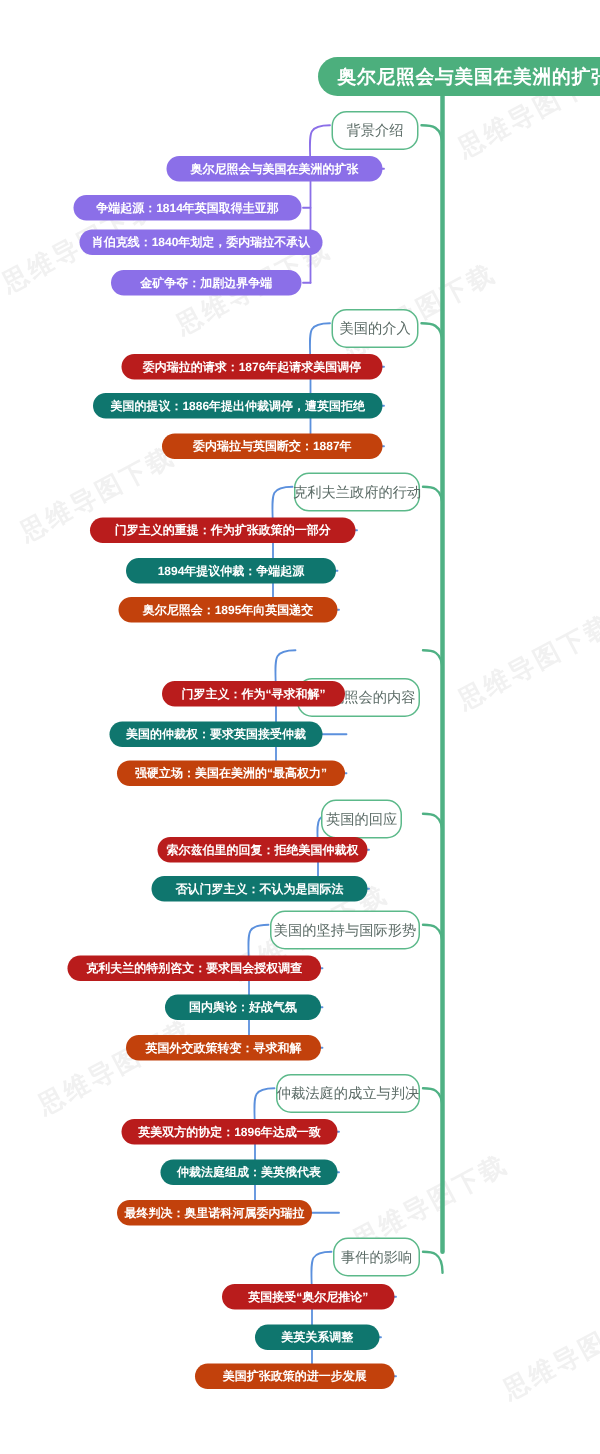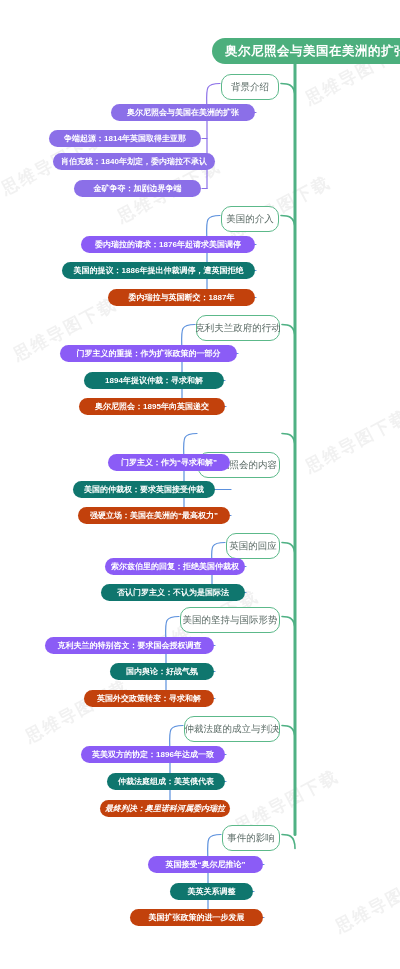--- a/index.html
+++ b/index.html
@@ -74,21 +74,21 @@
     padding: 0 9px;
     display: flex;
     align-items: center;
     border-radius: 9px;
     color: #ffffff;
     font-size: 8px;
     font-weight: 700;
     white-space: nowrap;
   }
   .l2-purple { background: #8b6fe8; }
-  .l2-blue   { background: #8b5cf6; }
+  .l2-blue   { background: #b91c1c; }
   .l2-blue2  { background: #0f766e; text-align: right; }
   .l2-blue3  { background: #c2410c; }
 </style>
 </head>
 <body>
 
 <div id="canvas">
 
   <div class="watermark" style="left:-4px; top:152px;">思维导图下载</div>
   <div class="watermark" style="left:8px; top:318px;">思维导图下载</div>
@@ -160,36 +160,36 @@
       <div class="l2-node l2-purple" style="left: 111px; top: 104px; width: 144px; justify-content: center;">奥尔尼照会与美国在美洲的扩张</div>
       <div class="l2-node l2-purple" style="left: 49px; top: 130px; width: 152px; justify-content: center;">争端起源：1814年英国取得圭亚那</div>
       <div class="l2-node l2-purple" style="left: 53px; top: 153px; width: 162px; justify-content: center;">肖伯克线：1840年划定，委内瑞拉不承认</div>
       <div class="l2-node l2-purple" style="left: 74px; top: 180px; width: 127px; justify-content: center;">金矿争夺：加剧边界争端</div>
       <div class="l1-node" style="left: 221px; top: 206px; width: 58px; justify-content: center;">美国的介入</div>
       <div class="l2-node l2-blue" style="left: 81px; top: 236px; width: 174px; justify-content: center;">委内瑞拉的请求：1876年起请求美国调停</div>
       <div class="l2-node l2-blue2" style="left: 62px; top: 262px; width: 193px; justify-content: center;">美国的提议：1886年提出仲裁调停，遭英国拒绝</div>
       <div class="l2-node l2-blue3" style="left: 108px; top: 289px; width: 147px; justify-content: center;">委内瑞拉与英国断交：1887年</div>
       <div class="l1-node" style="left: 196px; top: 315px; width: 84px; justify-content: center;">克利夫兰政府的行动</div>
       <div class="l2-node l2-blue" style="left: 60px; top: 345px; width: 177px; justify-content: center;">门罗主义的重提：作为扩张政策的一部分</div>
-      <div class="l2-node l2-blue2" style="left: 84px; top: 372px; width: 140px; justify-content: center;">1894年提议仲裁：寻求和解</div>
+      <div class="l2-node l2-blue2" style="left: 84px; top: 372px; width: 140px; justify-content: center;">1894年提议仲裁：争端起源</div>
       <div class="l2-node l2-blue3" style="left: 79px; top: 398px; width: 146px; justify-content: center;">奥尔尼照会：1895年向英国递交</div>
       <div class="l1-node" style="left: 198px; top: 424px; width: 82px; justify-content: center; margin-top: 28px;">奥尔尼照会的内容</div>
       <div class="l2-node l2-blue" style="left: 108px; top: 454px; width: 122px; justify-content: center;">门罗主义：作为“寻求和解”</div>
       <div class="l2-node l2-blue2" style="left: 73px; top: 481px; width: 142px; justify-content: center;">美国的仲裁权：要求英国接受仲裁</div>
       <div class="l2-node l2-blue3" style="left: 78px; top: 507px; width: 152px; justify-content: center;">强硬立场：美国在美洲的“最高权力”</div>
-      <div class="l1-node" style="left: 226px; top: 533px; width: 54px; justify-content: center;">英国的回应</div>
+      <div class="l1-node" style="left: 214px; top: 533px; width: 54px; justify-content: center;">英国的回应</div>
       <div class="l2-node l2-blue" style="left: 105px; top: 558px; width: 140px; justify-content: center;">索尔兹伯里的回复：拒绝美国仲裁权</div>
       <div class="l2-node l2-blue2" style="left: 101px; top: 584px; width: 144px; justify-content: center;">否认门罗主义：不认为是国际法</div>
       <div class="l1-node" style="left: 180px; top: 607px; width: 100px; justify-content: center;">美国的坚持与国际形势</div>
       <div class="l2-node l2-blue" style="left: 45px; top: 637px; width: 169px; justify-content: center;">克利夫兰的特别咨文：要求国会授权调查</div>
       <div class="l2-node l2-blue2" style="left: 110px; top: 663px; width: 104px; justify-content: center;">国内舆论：好战气氛</div>
       <div class="l2-node l2-blue3" style="left: 84px; top: 690px; width: 130px; justify-content: center;">英国外交政策转变：寻求和解</div>
       <div class="l1-node" style="left: 184px; top: 716px; width: 96px; justify-content: center;">仲裁法庭的成立与判决</div>
       <div class="l2-node l2-blue" style="left: 81px; top: 746px; width: 144px; justify-content: center;">英美双方的协定：1896年达成一致</div>
       <div class="l2-node l2-blue2" style="left: 107px; top: 773px; width: 118px; justify-content: center;">仲裁法庭组成：美英俄代表</div>
-      <div class="l2-node l2-blue3" style="left: 100px; top: 800px; width: 130px; justify-content: center; font-style: italic;">最终判决：奥里诺科河属委内瑞拉</div>
+      <div class="l2-node l2-blue3" style="left: 78px; top: 800px; width: 130px; justify-content: center;">最终判决：奥里诺科河属委内瑞拉</div>
       <div class="l1-node" style="left: 222px; top: 825px; width: 58px; justify-content: center;">事件的影响</div>
       <div class="l2-node l2-blue" style="left: 148px; top: 856px; width: 115px; justify-content: center;">英国接受“奥尔尼推论”</div>
       <div class="l2-node l2-blue2" style="left: 170px; top: 883px; width: 83px; justify-content: center;">美英关系调整</div>
       <div class="l2-node l2-blue3" style="left: 130px; top: 909px; width: 133px; justify-content: center;">美国扩张政策的进一步发展</div>
     </div>
 
 </div>
 
 </body></html>

